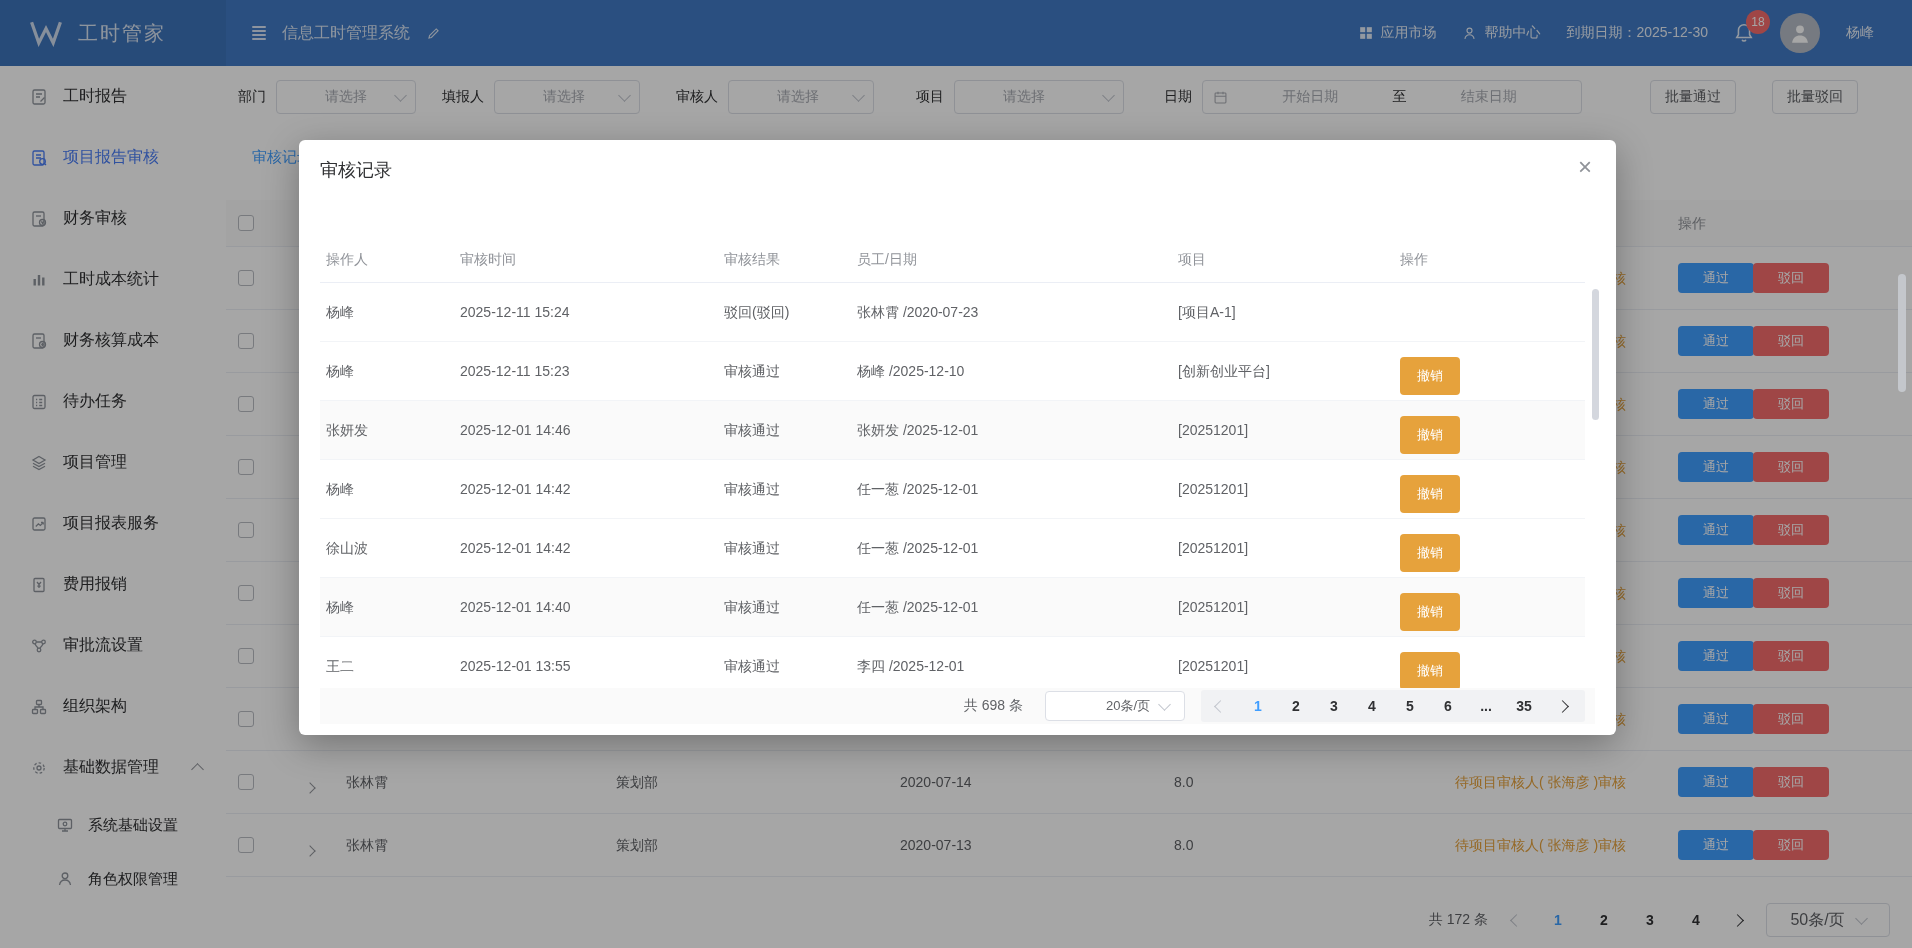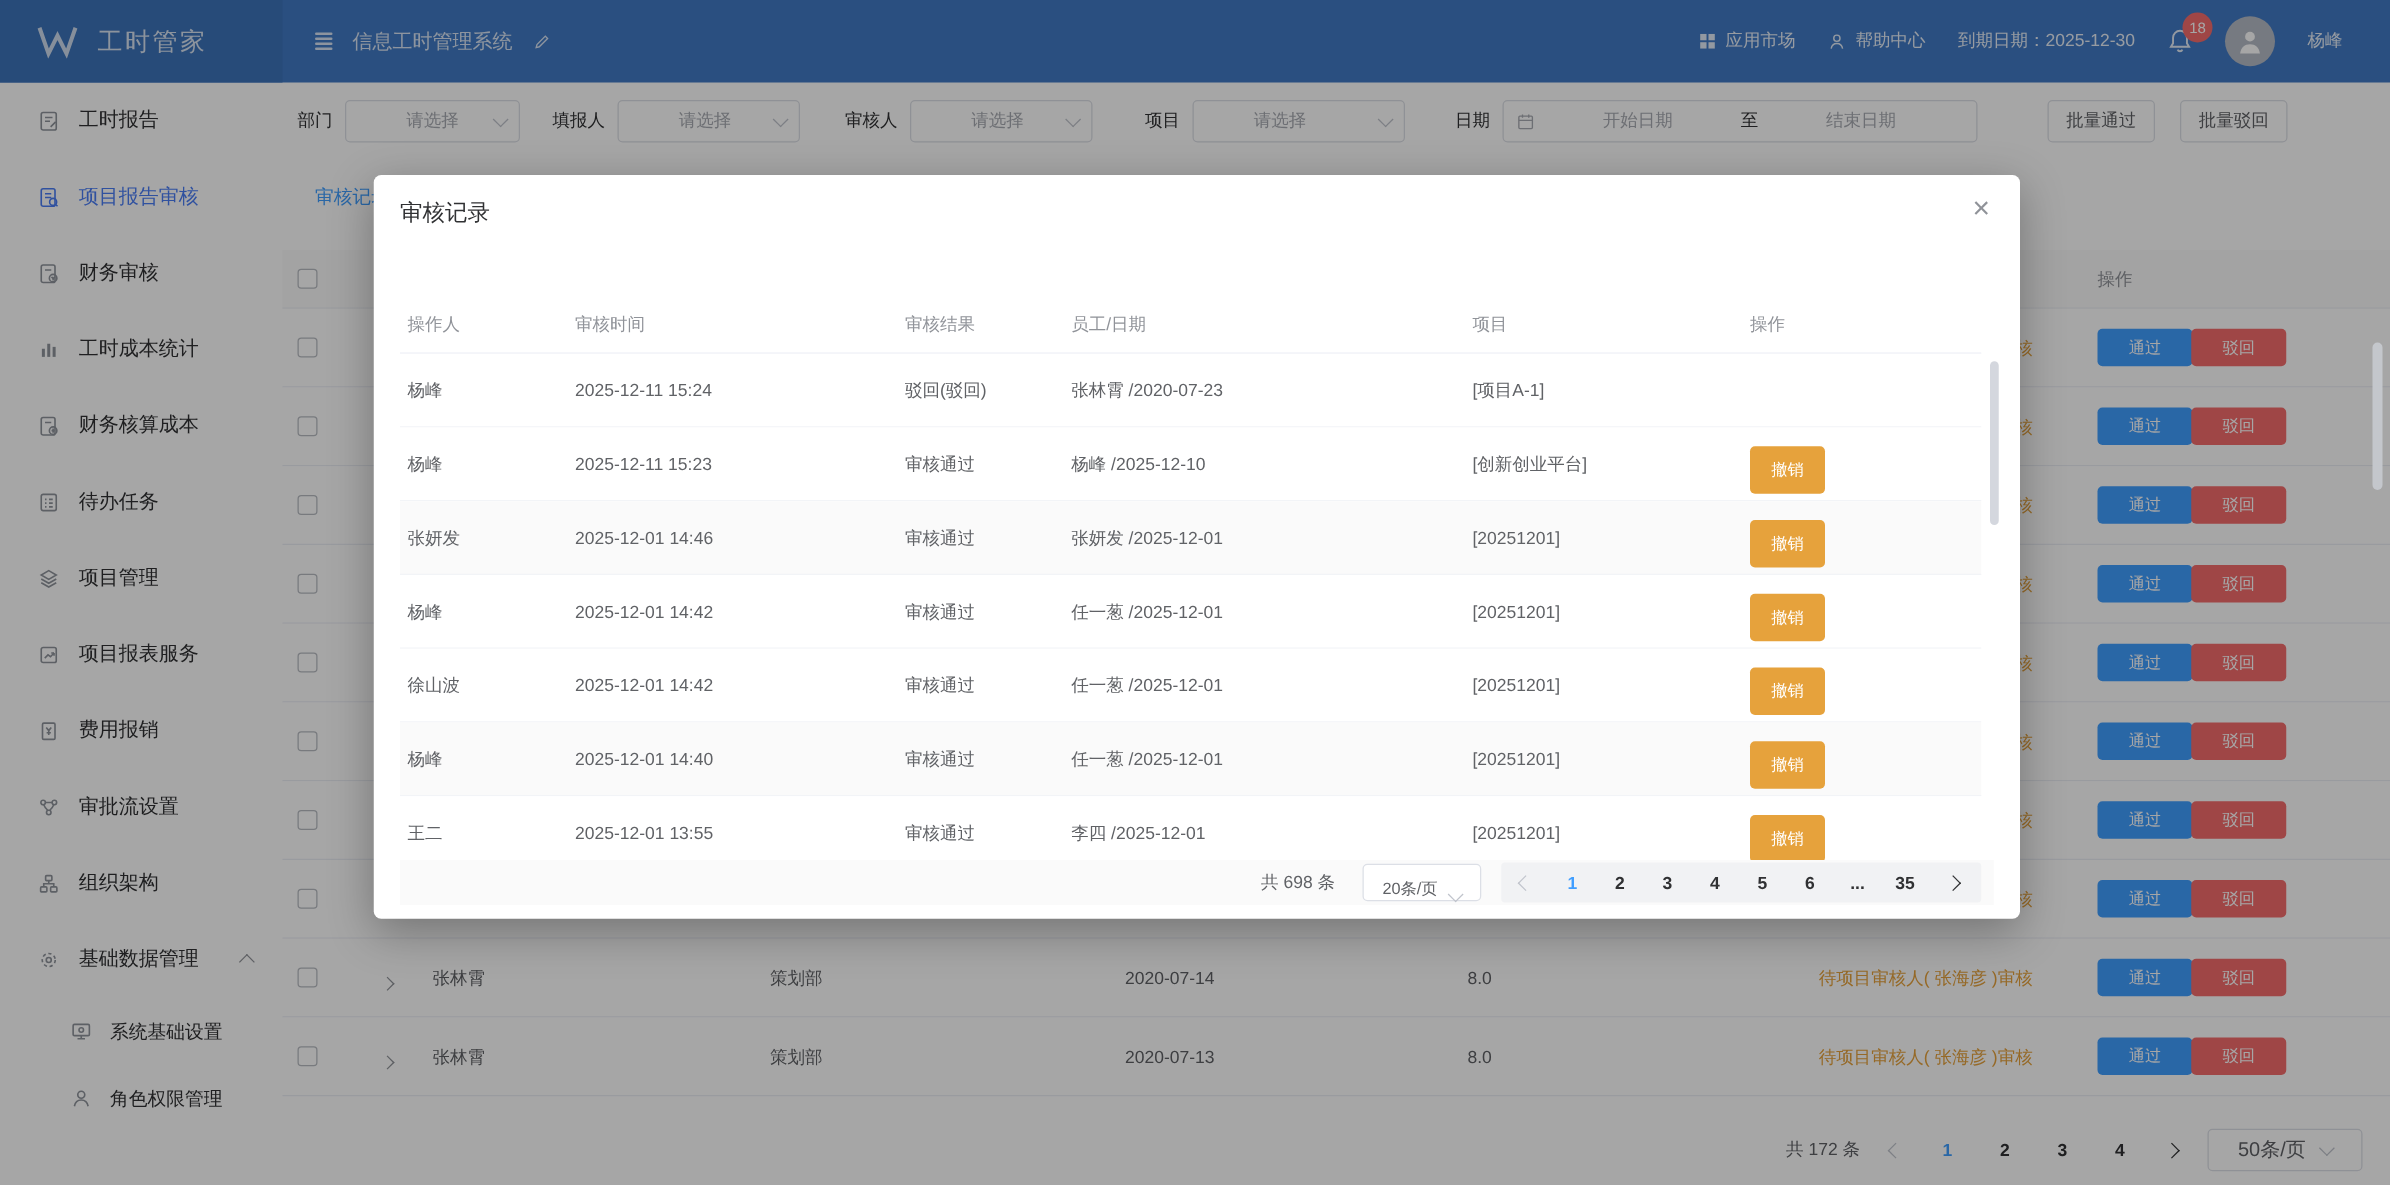--- a/index.html
+++ b/index.html
@@ -41,21 +41,21 @@
   .content{position:absolute;left:226px;top:66px;right:0;bottom:0;background:#fff;}
   .filter-bar{position:absolute;left:0;right:0;top:14px;height:34px;display:flex;align-items:center;}
   .f-label{font-size:14px;color:#303133;white-space:nowrap;}
   .f-select{height:34px;border:1px solid #dcdfe6;border-radius:4px;background:#fff;display:flex;align-items:center;
             padding:0 10px 0 12px;box-sizing:border-box;cursor:pointer;}
   .f-select .ph{font-size:14px;color:#a8abb2;flex:1;margin-left:36px;}
   .f-date{height:34px;border:1px solid #dcdfe6;border-radius:4px;background:#fff;display:flex;align-items:center;
           width:380px;box-sizing:border-box;padding:0 10px;cursor:pointer;}
   .f-date .ph{font-size:14px;color:#a8abb2;flex:1;text-align:center;}
   .f-date .to{font-size:14px;color:#303133;}
-  .f-actions{margin-left:auto;margin-right:82px;display:flex;gap:20px;padding-left:16px;}
+  .f-actions{margin-left:auto;margin-right:54px;display:flex;gap:36px;padding-left:16px;}
   .plain-btn{height:34px;padding:0 14px;background:#fff;border:1px solid #dcdfe6;border-radius:4px;
              font-size:14px;color:#606266;cursor:pointer;font-family:inherit;}
   .audit-link{position:absolute;left:26px;top:82px;font-size:15px;color:#409EFF;text-decoration:none;cursor:pointer;}
 
   
   .main-table{position:absolute;left:0;right:0;top:134px;}
   .thead{position:relative;height:46px;background:#fafafa;border-bottom:1px solid #ebeef5;}
   .thead .op-h{position:absolute;left:1452px;top:0;line-height:46px;font-size:14px;color:#909399;}
   .thead .cb{top:15px;}
   .row{position:relative;height:62px;border-bottom:1px solid #ebeef5;background:#fff;}
@@ -91,21 +91,21 @@
   .m-row.striped{background:#fafafa;}
   .mc{position:absolute;top:0;height:58px;line-height:58px;font-size:14px;color:#606266;white-space:nowrap;}
   .c1{left:6px;}.c2{left:140px;}.c3{left:404px;}.c4{left:537px;}.c5{left:858px;}.c6{left:1080px;}
   .revoke-btn{position:absolute;left:1080px;top:15px;height:38px;width:60px;background:#E6A23C;border:none;border-radius:4px;
               color:#fff;font-size:13px;cursor:pointer;font-family:inherit;}
   .m-scroll{position:absolute;left:1293px;top:149px;width:7px;height:131px;border-radius:4px;background:#d4d7de;cursor:pointer;}
   .dlg-footer{position:absolute;left:21px;right:21px;top:548px;height:36px;background:#fafafa;display:flex;
               align-items:center;justify-content:flex-end;gap:16px;padding-right:10px;box-sizing:border-box;}
   .mp-total{font-size:14px;color:#606266;margin-right:6px;}
   .mp-size{width:93px;height:28px;background:#fff;border:1px solid #dcdfe6;border-radius:4px;display:flex;
-           align-items:flex-end;justify-content:center;gap:10px;font-size:13px;color:#606266;cursor:pointer;}
+           align-items:center;justify-content:center;gap:10px;font-size:13px;color:#606266;cursor:pointer;padding-left:45px;}
   .pager-bg{width:384px;height:32px;background:#f1f2f4;border-radius:3px;display:flex;align-items:center;}
   .pg-item{width:38px;text-align:center;font-size:14px;font-weight:600;color:#303133;cursor:pointer;}
   .pg-item.active{color:#409EFF;}
   .pg-arrow{width:38px;display:flex;justify-content:center;cursor:pointer;}
 
   .page-scroll-thumb{position:absolute;left:1898px;top:274px;width:8px;height:118px;border-radius:4px;background:#c4c7cc;z-index:50;cursor:pointer;}
 
   svg{display:block;}
 </style>
 </head>

